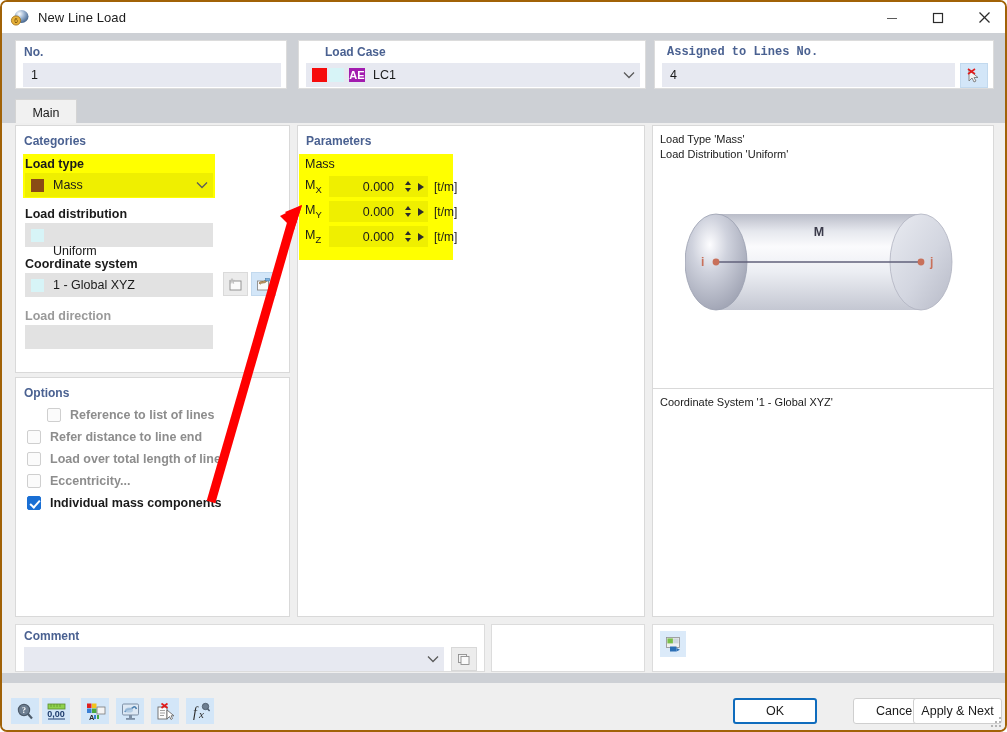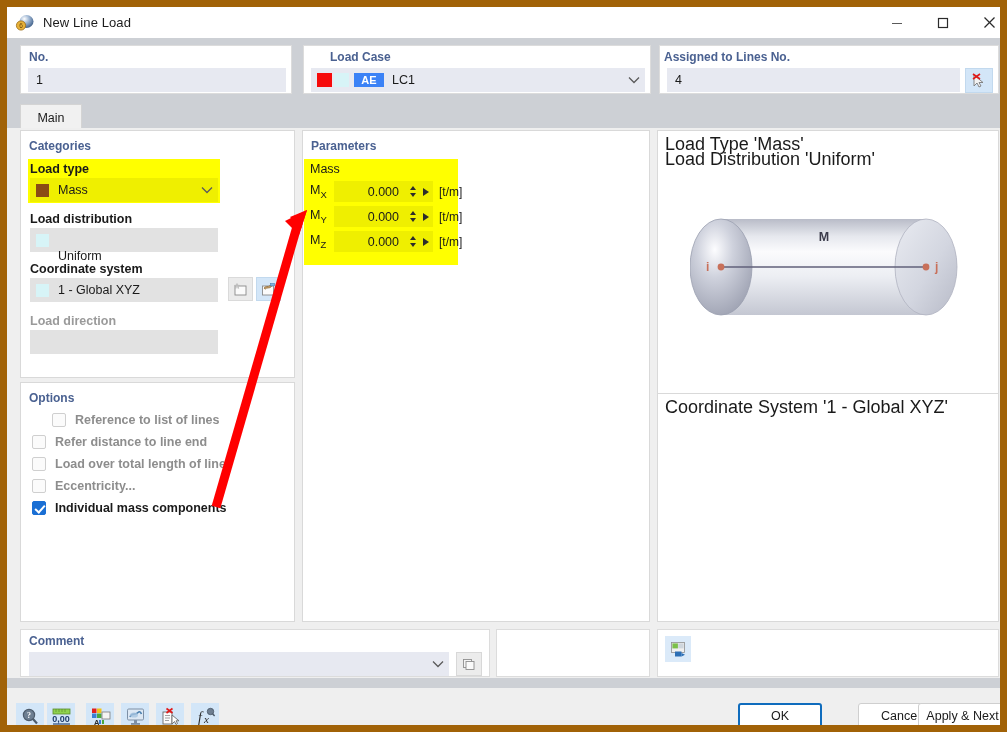--- a/index.html
+++ b/index.html
@@ -11,22 +11,22 @@
     font-family: "Liberation Sans", sans-serif;
     font-size: 12px;
     color: #1a1a1a;
     overflow: hidden;
     position: relative;
   }
   .window {
     position: absolute; left: 0; top: 0;
     width: 1007px; height: 732px;
     background: #f0f0f0;
-    border: 7px solid #a16207;
-    border-radius: 0;
+    border: 2px solid #a16207;
+    border-radius: 7px;
     box-sizing: border-box;
     overflow: hidden;
   }
   
   .titlebar {
     position: absolute; left: 0; top: 0;
     width: 1005px; height: 31px;
     background: #ffffff;
     display: flex; align-items: center;
   }
@@ -85,23 +85,23 @@
     margin-left: auto;
   }
   .caret svg { display: block; }
   .swatch {
     width: 13px; height: 13px;
     flex: none; margin-right: 6px;
   }
   .lc-red   { background: #f60b0b; width: 15px; height: 14px; }
   .lc-cyan  { background: #d7f4f7; width: 15px; height: 14px; margin-left: 2px; }
   .lc-ae {
-    background: #3b82f6; color: #ffffff;
+    background: #a21caf; color: #ffffff;
     font-size: 11px; font-weight: bold;
-    width: 30px; height: 14px;
+    width: 16px; height: 14px;
     display: flex; align-items: center; justify-content: center;
     margin-left: 5px;
   }
   .pick-btn {
     position: absolute;
     width: 28px; height: 25px;
     background: #d3e6f8;
     border: 1px solid #c2d9ee;
     box-sizing: border-box;
     display: flex; align-items: center; justify-content: center;
@@ -216,21 +216,21 @@
     width: 4px; height: 8px;
     border: solid #ffffff;
     border-width: 0 2px 2px 0;
     transform: rotate(42deg);
   }
   .cblabel { color: #8d8d8d; font-weight: bold; }
   .cblabel.on { color: #1a1a1a; }
   
   .preview-text {
     position: absolute;
-    font-size: 18px; color: #1a1a1a;
+    font-size: 11px; color: #1a1a1a;
     line-height: 15px;
     white-space: pre-line;
   }
   
   .footer {
     position: absolute; left: 0; top: 621px;
     width: 1005px; height: 109px;
     background: #efefef;
   }
   .btn {
@@ -325,21 +325,21 @@
         <span style="margin-left:8px;">LC1</span>
         <span class="caret">
           <svg width="12" height="8" viewBox="0 0 12 8">
               <polyline points="1,1.5 6,6.5 11,1.5" fill="none" stroke="#5b5b5b" stroke-width="1.3"></polyline>
             </svg>
         </span>
       </div>
     </div>
 
     <div class="gbox" style="left:652px; top:7px; width:340px; height:49px;">
-      <div class="gbox-title" style="left:4px; top:4px;">Assigned to Lines No.</div>
+      <div class="gbox-title" style="left:12px; top:4px;font-family:Liberation Mono, monospace;">Assigned to Lines No.</div>
       <div class="field" style="position:absolute; left:7px; top:22px; width:293px;">
         <span>4</span>
       </div>
       <div class="pick-btn" style="left:305px; top:22px;">
         <svg width="18" height="18" viewBox="0 0 18 18">
           <path d="M4,3 L4,14 L7,11 L9,15 L11,14 L9,10.5 L13,10.5 Z" fill="#f2f2f2" stroke="#7a7a7a" stroke-width="0.9"></path>
           <line x1="3" y1="2" x2="10" y2="7" stroke="#e01b1b" stroke-width="1.6"></line>
           <line x1="10" y1="2" x2="3" y2="7" stroke="#e01b1b" stroke-width="1.6"></line>
         </svg>
       </div>

